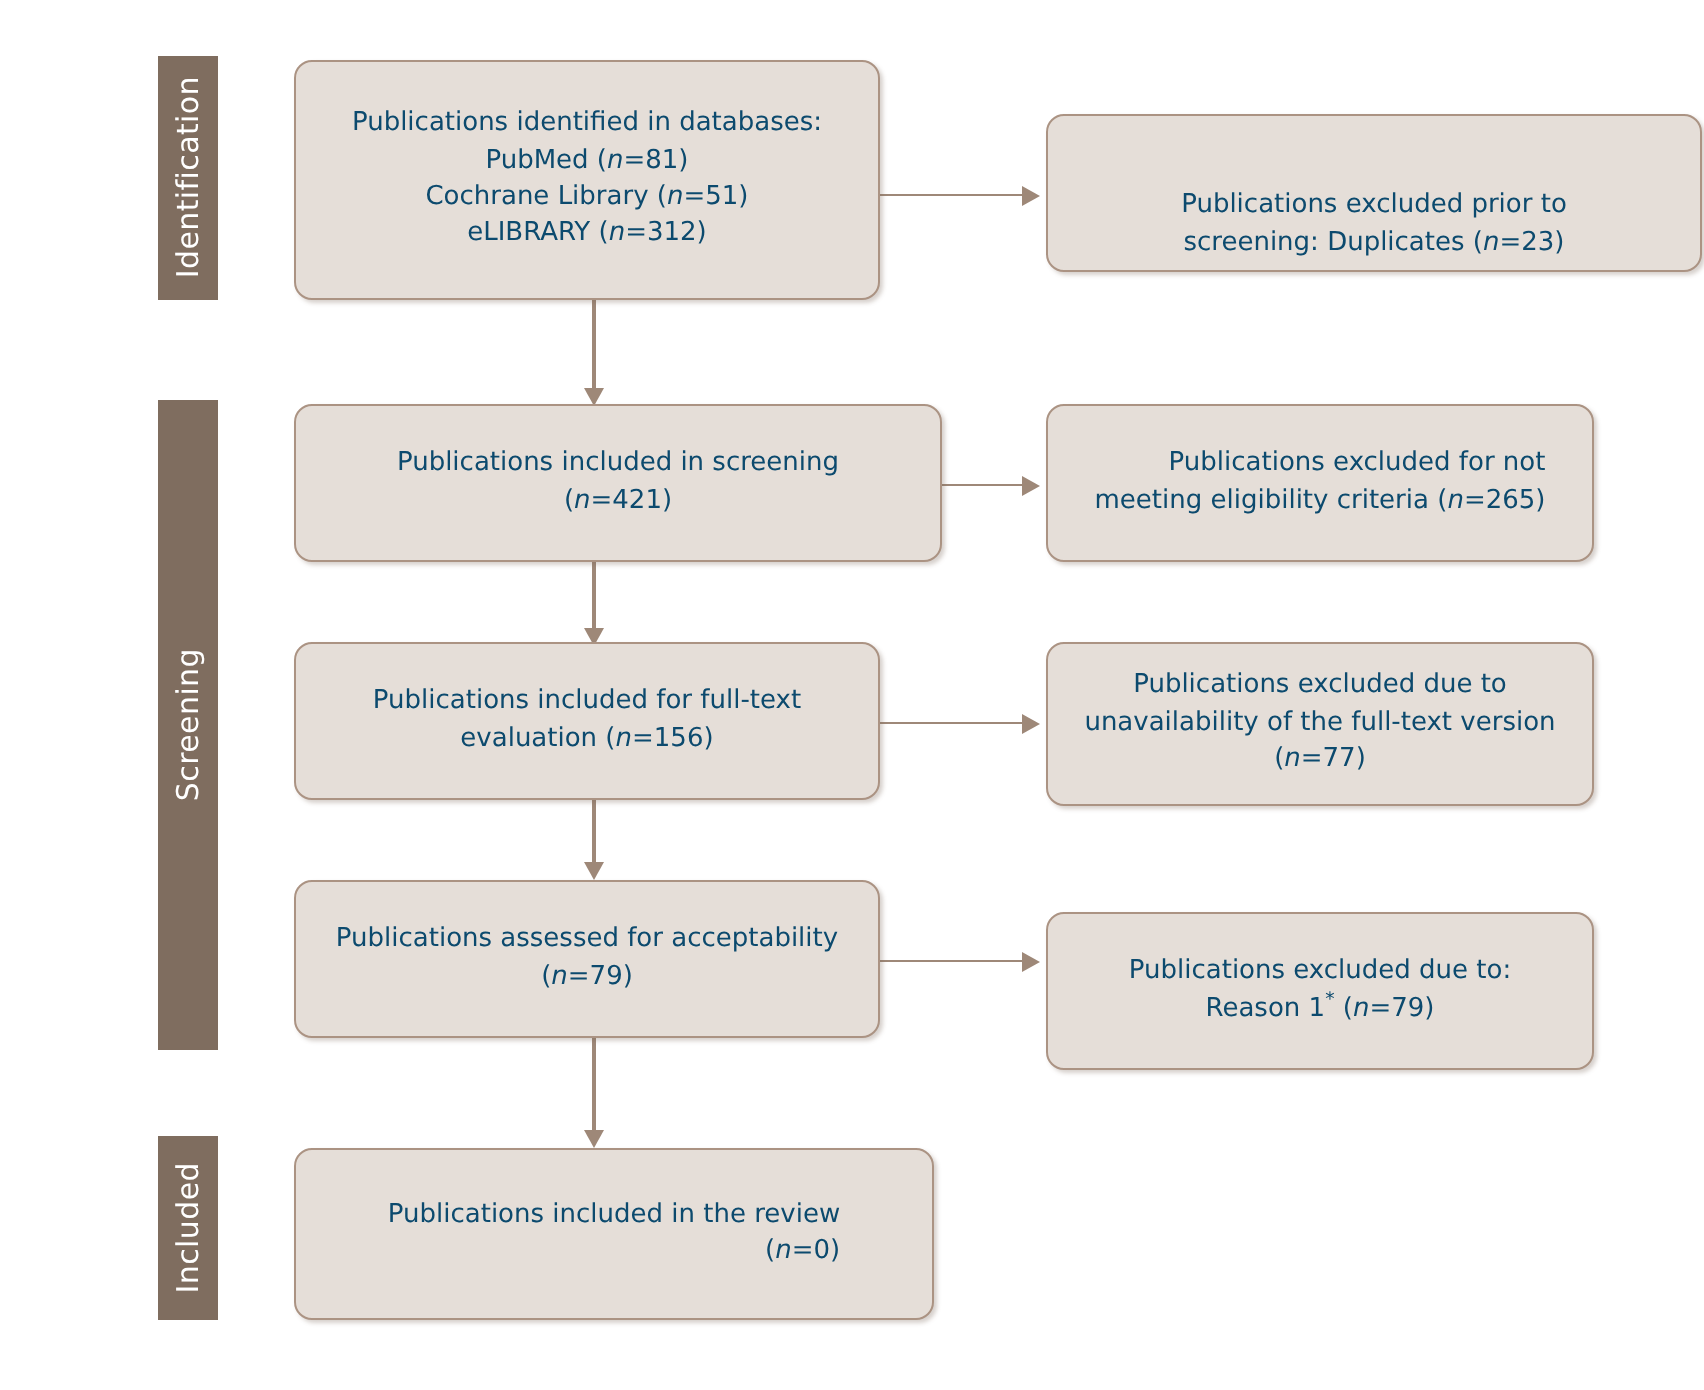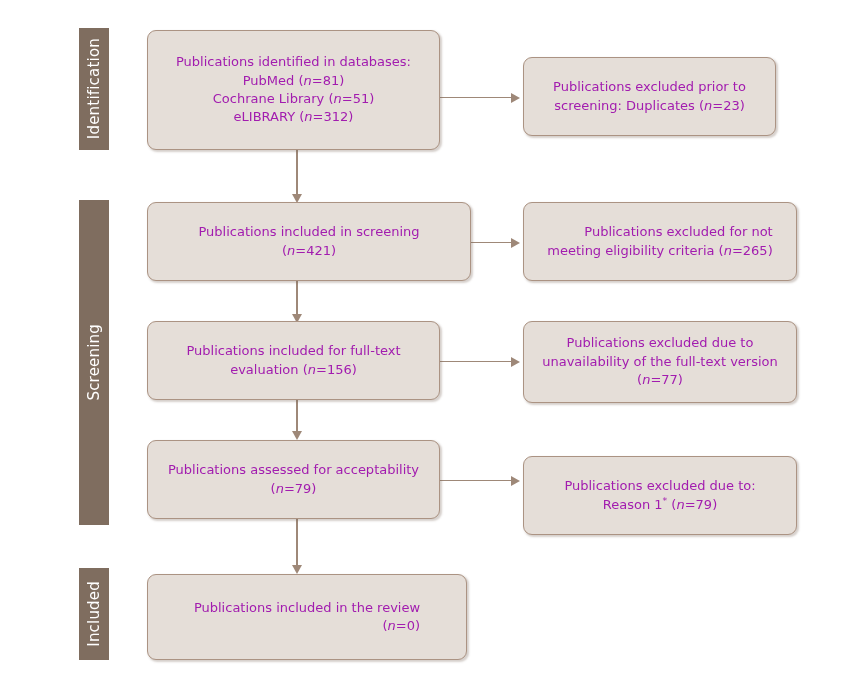--- a/index.html
+++ b/index.html
@@ -48,21 +48,21 @@
     align-items: center;
     justify-content: center;
     text-align: center;
     padding: 4px 10px;
     box-shadow: 1.5px 1.5px 2px rgba(120,100,85,0.30);
   }
   .node p {
     margin: 0;
     font-size: 13px;
     line-height: 1.42;
-    color: #a21caf;
+    color: #0c4a6e;
     white-space: pre-line;
   }
   .node p i {
     font-style: italic;
   }
   .conn {
     position: absolute;
     background: #9e8878;
   }
   .conn.v { width: 1.5px; }
@@ -124,21 +124,21 @@
   <div class="conn h" style="left: 440px; top: 479.5px; width: 72px; background: rgb(158, 136, 120);"></div>
   <div class="arrow-right" style="left: 511px; top: 475.5px; border-left-color: rgb(158, 136, 120);"></div>
 
   <div class="node" style="left: 147px; top: 30px; width: 293px; height: 120px; background: rgb(229, 222, 216); border-color: rgb(171, 147, 131);">
     <p>Publications identified in databases:
 PubMed (<i>n</i>=81)
 Cochrane Library (<i>n</i>=51)
 eLIBRARY (<i>n</i>=312)</p>
   </div>
 
-  <div class="node" style="left: 523px; top: 57px; width: 253px; height: 79px; background: rgb(229, 222, 216); border-color: rgb(171, 147, 131);">
+  <div class="node" style="left: 523px; top: 57px; width: 328px; height: 79px; background: rgb(229, 222, 216); border-color: rgb(171, 147, 131); align-items: flex-end;">
     <p>Publications excluded prior to
 screening: Duplicates (<i>n</i>=23)</p>
   </div>
 
   <div class="node" style="left: 147px; top: 202px; width: 324px; height: 79px; background: rgb(229, 222, 216); border-color: rgb(171, 147, 131);">
     <p>Publications included in screening
 (<i>n</i>=421)</p>
   </div>
 
   <div class="node" style="left: 523px; top: 202px; width: 274px; height: 79px; background: rgb(229, 222, 216); border-color: rgb(171, 147, 131); text-align: right;">

